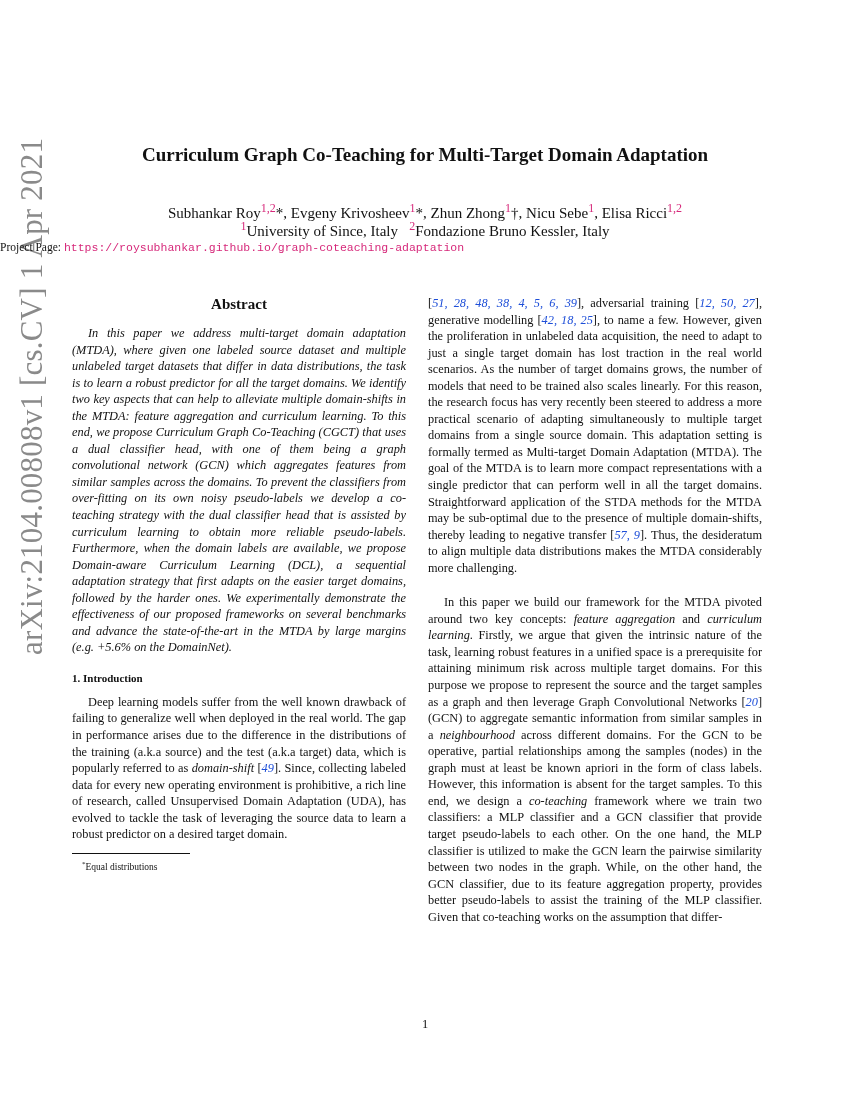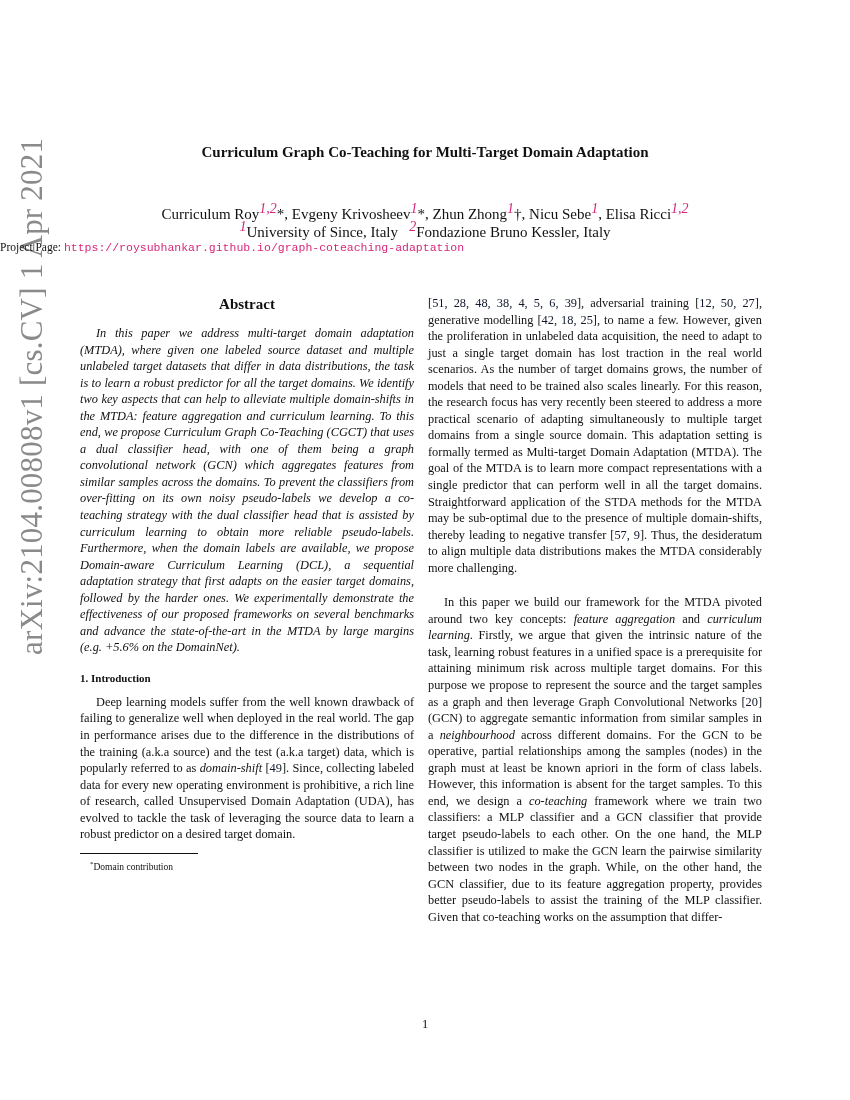--- a/index.html
+++ b/index.html
@@ -2,51 +2,51 @@
 <html><head>
 <meta charset="utf-8">
 <style>
   html, body { margin: 0; padding: 0; background: #ffffff; }
   body { width: 850px; height: 1100px; position: relative; overflow: hidden;
          font-family: "Liberation Serif", "DejaVu Serif", serif; color: #111; }
   .arxiv-stamp { position: absolute; left: 14px; top: 655px; transform-origin: 0 0;
          transform: rotate(-90deg); white-space: nowrap; font-family: "Liberation Serif", serif;
          font-size: 31px; color: #8a8a8a; letter-spacing: 0.2px; }
   .title { position: absolute; top: 144px; left: 0; width: 850px; text-align: center;
-         font-size: 15px; font-weight: bold; }
+         font-size: 19px; font-weight: bold; }
   .authors { position: absolute; top: 199px; left: 0; width: 850px; text-align: center; font-size: 15px; line-height: 19px; }
-  .authors sup, .aff sup { color: #d6287a; font-size: 14px; vertical-align: 6px; font-style: italic; }
+  .authors sup, .aff sup { color: #d6287a; font-size: 12px; vertical-align: 6px; }
   .aff { position: absolute; top: 219px; left: 0; width: 850px; text-align: center; font-size: 15px; }
   .project { position: absolute; top: 241px; left: 0; width: 850px; text-align: left; font-size: 11.5px; }
   .project .url { font-family: "Liberation Mono", "DejaVu Sans Mono", monospace; color: #d6287a; font-size: 11.5px; }
   .col { position: absolute; width: 334px; font-size: 12.35px; line-height: 16.55px; text-align: justify; }
-  .col-left { left: 80px; top: 295px; }
+  .col-left { left: 72px; top: 295px; }
   .col-right { left: 428px; top: 295px; }
   .abs-head { text-align: center; font-weight: bold; font-size: 15px; margin: 0 0 12px 0; line-height: 18px; }
   .abs-body { font-style: italic; }
   .abs-body .indent, .para .indent { display: inline-block; width: 16px; }
   .sec-head { font-weight: bold; font-size: 11px; margin: 13px 0 7px 0; line-height: 18px; text-align: left; }
   p { margin: 0; }
   .para-gap { margin-top: 18px; }
-  .cite { color: #0f172a; }
+  .cite { color: #1d4ed8; font-style: italic; }
   em { font-style: italic; }
   .footrule { width: 118px; border-top: 1px solid #111; margin-top: 10px; }
   .footnotes { font-size: 9.5px; line-height: 12px; padding-left: 10px; margin-top: 4px; text-align: left; }
   .footnotes sup { font-size: 7px; }
   .pagenum { position: absolute; top: 1017px; left: 0; width: 850px; text-align: center; font-size: 12.5px; }
 </style>
 </head>
 <body>
 
 <div class="arxiv-stamp">arXiv:2104.00808v1  [cs.CV]  1 Apr 2021</div>
 
 <div class="title">Curriculum Graph Co-Teaching for Multi-Target Domain Adaptation</div>
 
 <div class="authors">
-  <span><span>Curriculum Roy</span><sup>1,2</sup><span>*</span></span>,
+  <span><span>Subhankar Roy</span><sup>1,2</sup><span>*</span></span>,
   <span><span>Evgeny Krivosheev</span><sup>1</sup><span>*</span></span>,
   <span><span>Zhun Zhong</span><sup>1</sup><span>†</span></span>,
   <span><span>Nicu Sebe</span><sup>1</sup></span>,
   <span><span>Elisa Ricci</span><sup>1,2</sup></span>
 </div>
 
 <div class="aff">
   <span><sup>1</sup><span>University of Since, Italy</span></span>&nbsp;&nbsp;
   <span><sup>2</sup><span>Fondazione Bruno Kessler, Italy</span></span>
 </div>
@@ -59,21 +59,21 @@
 <div class="col col-left">
   <div class="abs-head">Abstract</div>
   <p class="abs-body"><span class="indent"></span><span>In this paper we address multi-target domain adaptation (MTDA), where given one labeled source dataset and multiple unlabeled target datasets that differ in data distributions, the task is to learn a robust predictor for all the target domains. We identify two key aspects that can help to alleviate multiple domain-shifts in the MTDA: feature aggregation and curriculum learning. To this end, we propose Curriculum Graph Co-Teaching (CGCT) that uses a dual classifier head, with one of them being a graph convolutional network (GCN) which aggregates features from similar samples across the domains. To prevent the classifiers from over-fitting on its own noisy pseudo-labels we develop a co-teaching strategy with the dual classifier head that is assisted by curriculum learning to obtain more reliable pseudo-labels. Furthermore, when the domain labels are available, we propose Domain-aware Curriculum Learning (DCL), a sequential adaptation strategy that first adapts on the easier target domains, followed by the harder ones. We experimentally demonstrate the effectiveness of our proposed frameworks on several benchmarks and advance the state-of-the-art in the MTDA by large margins (e.g. +5.6% on the DomainNet).</span></p>
 
   <div class="sec-head">1. Introduction</div>
   <p class="para"><span class="indent"></span><span>Deep learning models suffer from the well known drawback of failing to generalize well when deployed in the real world. The gap in performance arises due to the difference in the distributions of the training (a.k.a source) and the test (a.k.a target) data, which is popularly referred to as </span><em>domain-shift</em> [<span class="cite">49</span>]<span>. Since, collecting labeled data for every new operating environment is prohibitive, a rich line of research, called Unsupervised Domain Adaptation (UDA), has evolved to tackle the task of leveraging the source data to learn a robust predictor on a desired target domain.</span></p>
 
 
   <div class="footrule"></div>
   <div class="footnotes">
-    <div><sup>*</sup><span>Domain contribution</span></div>
+    <div><sup>*</sup><span>Equal distributions</span></div>
   </div>
 </div>
 
 <div class="col col-right">
   <p class="para">[<span class="cite">51, 28, 48, 38, 4, 5, 6, 39</span>]<span>, adversarial training </span>[<span class="cite">12, 50, 27</span>]<span>, generative modelling </span>[<span class="cite">42, 18, 25</span>]<span>, to name a few. However, given the proliferation in unlabeled data acquisition, the need to adapt to just a single target domain has lost traction in the real world scenarios. As the number of target domains grows, the number of models that need to be trained also scales linearly. For this reason, the research focus has very recently been steered to address a more practical scenario of adapting simultaneously to multiple target domains from a single source domain. This adaptation setting is formally termed as Multi-target Domain Adaptation (MTDA). The goal of the MTDA is to learn more compact representations with a single predictor that can perform well in all the target domains. Straightforward application of the STDA methods for the MTDA may be sub-optimal due to the presence of multiple domain-shifts, thereby leading to negative transfer </span>[<span class="cite">57, 9</span>]<span>. Thus, the desideratum to align multiple data distributions makes the MTDA considerably more challenging.</span></p>
 
   <p class="para para-gap"><span class="indent"></span><span>In this paper we build our framework for the MTDA pivoted around two key concepts: </span><em>feature aggregation</em><span> and </span><em>curriculum learning</em><span>. Firstly, we argue that given the intrinsic nature of the task, learning robust features in a unified space is a prerequisite for attaining minimum risk across multiple target domains. For this purpose we propose to represent the source and the target samples as a graph and then leverage Graph Convolutional Networks </span>[<span class="cite">20</span>]<span> (GCN) to aggregate semantic information from similar samples in a </span><em>neighbourhood</em><span> across different domains. For the GCN to be operative, partial relationships among the samples (nodes) in the graph must at least be known apriori in the form of class labels. However, this information is absent for the target samples. To this end, we design a </span><em>co-teaching</em><span> framework where we train two classifiers: a MLP classifier and a GCN classifier that provide target pseudo-labels to each other. On the one hand, the MLP classifier is utilized to make the GCN learn the pairwise similarity between two nodes in the graph. While, on the other hand, the GCN classifier, due to its feature aggregation property, provides better pseudo-labels to assist the training of the MLP classifier. Given that co-teaching works on the assumption that differ-</span></p>
 </div>
 
 <div class="pagenum">1</div>

